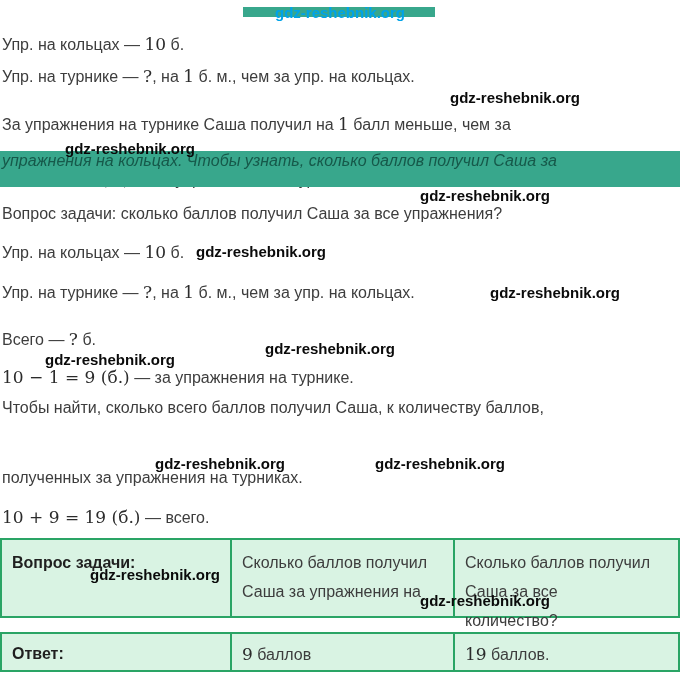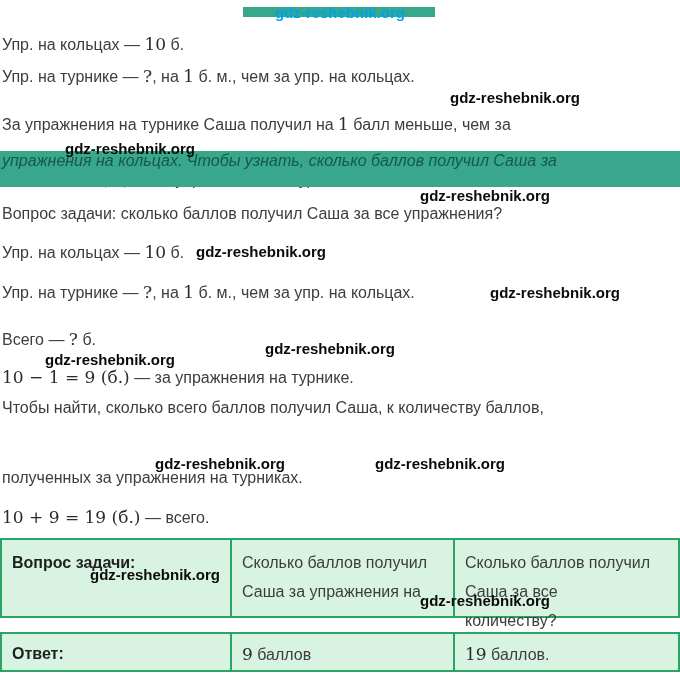--- a/index.html
+++ b/index.html
@@ -103,21 +103,21 @@
   <div class="tbl">
     <div class="trow trow1">
       <div class="tcell tc1"><span class="tlabel">Вопрос задачи:</span></div>
       <div class="tcell tc2">
         <div>Сколько баллов получил</div>
         <div>Саша за упражнения на</div>
       </div>
       <div class="tcell tc3">
         <div>Сколько баллов получил</div>
         <div>Саша за все</div>
-        <div>количеству?</div>
+        <div>количество?</div>
       </div>
     </div>
     <div class="trow trow2">
       <div class="tcell tc1"><span class="tlabel">Ответ:</span></div>
       <div class="tcell tc2"><span class="math">9</span><span> баллов</span></div>
       <div class="tcell tc3"><span class="math">19</span><span> баллов.</span></div>
     </div>
   </div>
 
   <div class="wm wmj">gdz-reshebnik.org</div>

